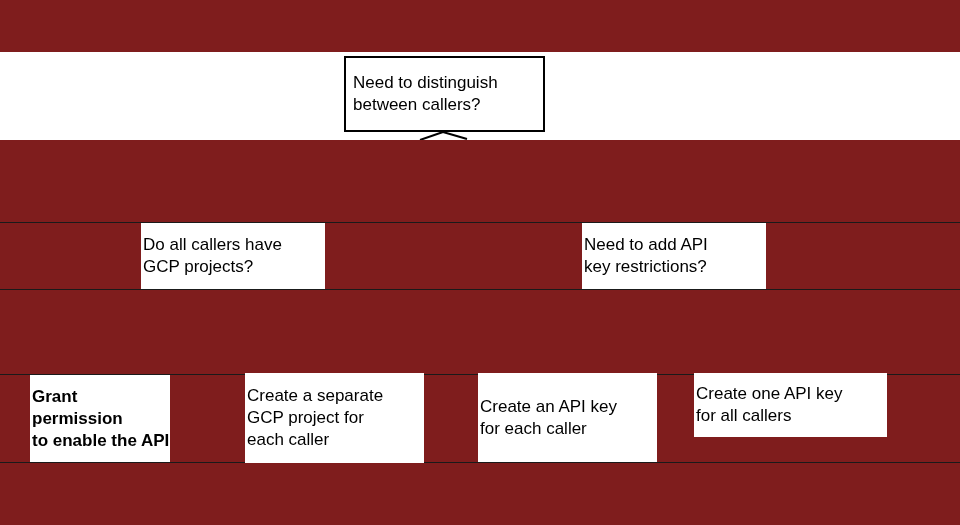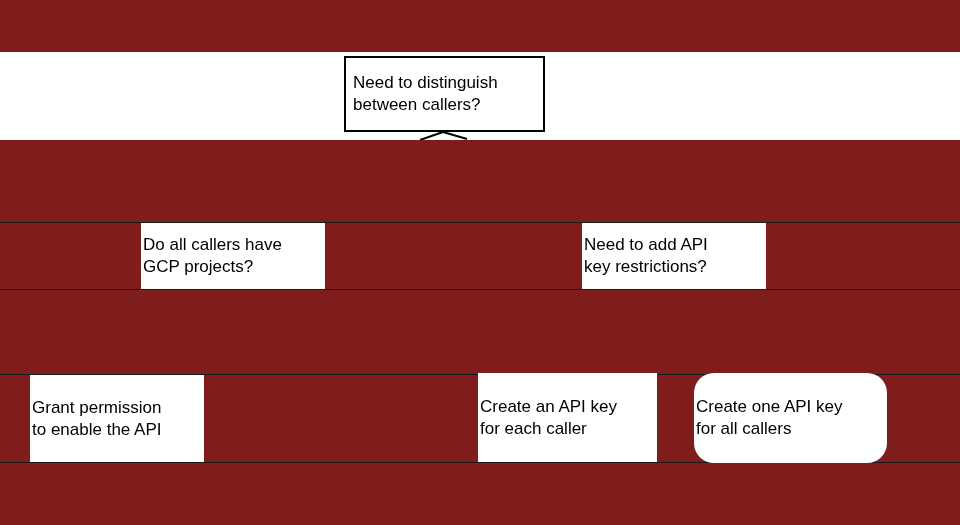--- a/index.html
+++ b/index.html
@@ -52,24 +52,24 @@
     border: 2px solid #000000;
     padding-left: 7px;
   }
   .node.plain {
     padding-left: 2px;
   }
   #node-root        { left: 344px; top: 56px;  width: 201px; height: 76px; }
   #branch-svg       { position: absolute; left: 410px; top: 130px; width: 70px; height: 10px; }
   #node-left-q      { left: 141px; top: 223px; width: 184px; height: 66px; }
   #node-right-q     { left: 582px; top: 223px; width: 184px; height: 66px; }
-  #node-outcome-1   { left: 30px;  top: 375px; width: 174px; height: 87px; }
+  #node-outcome-1   { left: 30px;  top: 375px; width: 140px; height: 87px; font-weight: bold; }
   #node-outcome-2   { left: 245px; top: 373px; width: 179px; height: 90px; }
   #node-outcome-3   { left: 478px; top: 373px; width: 179px; height: 89px; }
-  #node-outcome-4   { left: 694px; top: 373px; width: 193px; height: 90px; border-radius: 20px; }
+  #node-outcome-4   { left: 694px; top: 373px; width: 193px; height: 64px; }
   #seam-1 { top: 222px; }
   #seam-2 { top: 289px; }
   #seam-3 { top: 374px; }
   #seam-4 { top: 462px; }
 </style>
 </head>
 <body>
 
 <div id="page">
 
@@ -98,20 +98,25 @@
   <div class="node plain" id="node-right-q">
     <span>Need to add API
 key restrictions?</span>
   </div>
 
   <div class="node plain" id="node-outcome-1">
     <span>Grant permission
 to enable the API</span>
   </div>
 
+  <div class="node plain" id="node-outcome-2">
+    <span>Create a separate
+GCP project for
+each caller</span>
+  </div>
 
   <div class="node plain" id="node-outcome-3">
     <span>Create an API key
 for each caller</span>
   </div>
 
   <div class="node plain" id="node-outcome-4">
     <span>Create one API key
 for all callers</span>
   </div>

